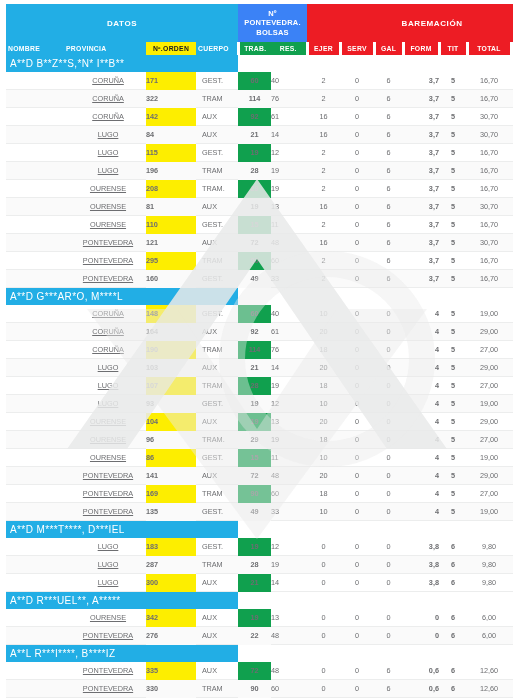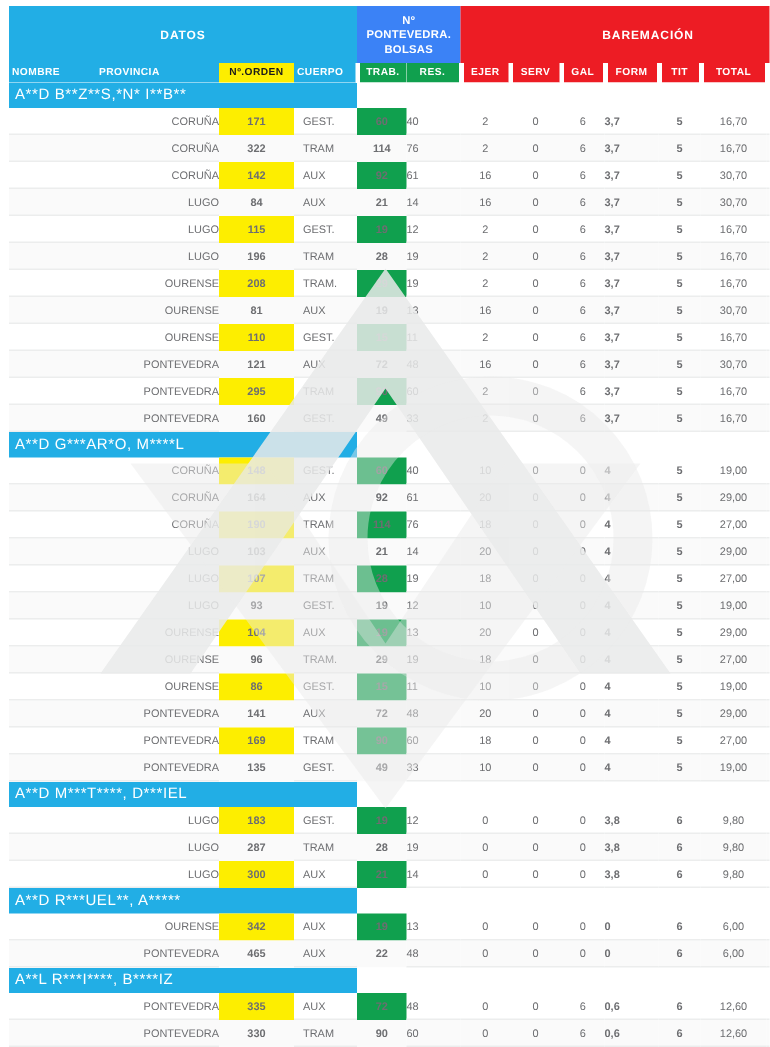--- a/index.html
+++ b/index.html
@@ -70,29 +70,29 @@
     letter-spacing:.4px;padding-left:4px !important;white-space:nowrap;
     height:15px;line-height:15px;overflow:hidden;
   }
   .person-pad{background:#ffffff;}
 
   
   tr.drow td{height:17px;vertical-align:middle;color:#6d6e71;font-size:7.3px;}
   tr.drow.alt td{background:#fafafa;}
   tr.drow td.lined{border-bottom:1px solid #eceded;}
   .c-name{text-align:left;padding-left:4px !important;}
-  .t-prov{text-align:right;padding-left:6px !important;color:#6d6e71;}
+  .t-prov{text-align:center;padding-left:6px !important;color:#6d6e71;text-decoration:underline;}
   .t-orden{
-    background:#fdee00;color:#231f20;font-weight:bold;text-align:center;
+    background:#fdee00;color:#231f20;font-weight:bold;
     font-size:7.3px;
   }
   .t-cuerpo{text-align:left;padding-left:6px !important;color:#6d6e71;}
   .t-trab{background:#10a04e;color:#ffffff;font-weight:bold;text-align:center;font-size:7.3px;}
   .t-res{color:#58595b;font-weight:normal;}
-  .t-form{text-align:left;color:#414042;font-weight:bold;}
+  .t-form{text-align:right;color:#414042;font-weight:bold;}
   .t-tit{text-align:center;color:#414042;font-weight:bold;}
   .t-total{text-align:center;color:#808285;font-weight:normal;}
   .t-zona{text-align:center;color:#58595b;}
   .t-ejer{text-align:center;color:#808285;}
   .t-serv{text-align:center;color:#808285;}
   .t-gal{text-align:center;color:#808285;}
 </style>
 </head>
 <body>
 
@@ -615,21 +615,21 @@
           <td class="t-serv lined">0</td>
           <td class="t-gal lined">0</td>
           <td class="t-form lined">0</td>
           <td class="t-tit lined">6</td>
           <td class="t-total lined">6,00</td>
           <td class="t-zona lined">1</td>
         </tr>
         <tr class="drow alt">
           <td class="c-name lined"></td>
           <td class="t-prov lined">PONTEVEDRA</td>
-          <td class="t-orden">465</td>
+          <td class="t-orden">276</td>
           <td class="t-cuerpo lined">AUX</td>
           <td class="t-trab">22</td>
           <td class="t-res lined">48</td>
           <td class="t-ejer lined">0</td>
           <td class="t-serv lined">0</td>
           <td class="t-gal lined">0</td>
           <td class="t-form lined">0</td>
           <td class="t-tit lined">6</td>
           <td class="t-total lined">6,00</td>
           <td class="t-zona lined">2</td>

